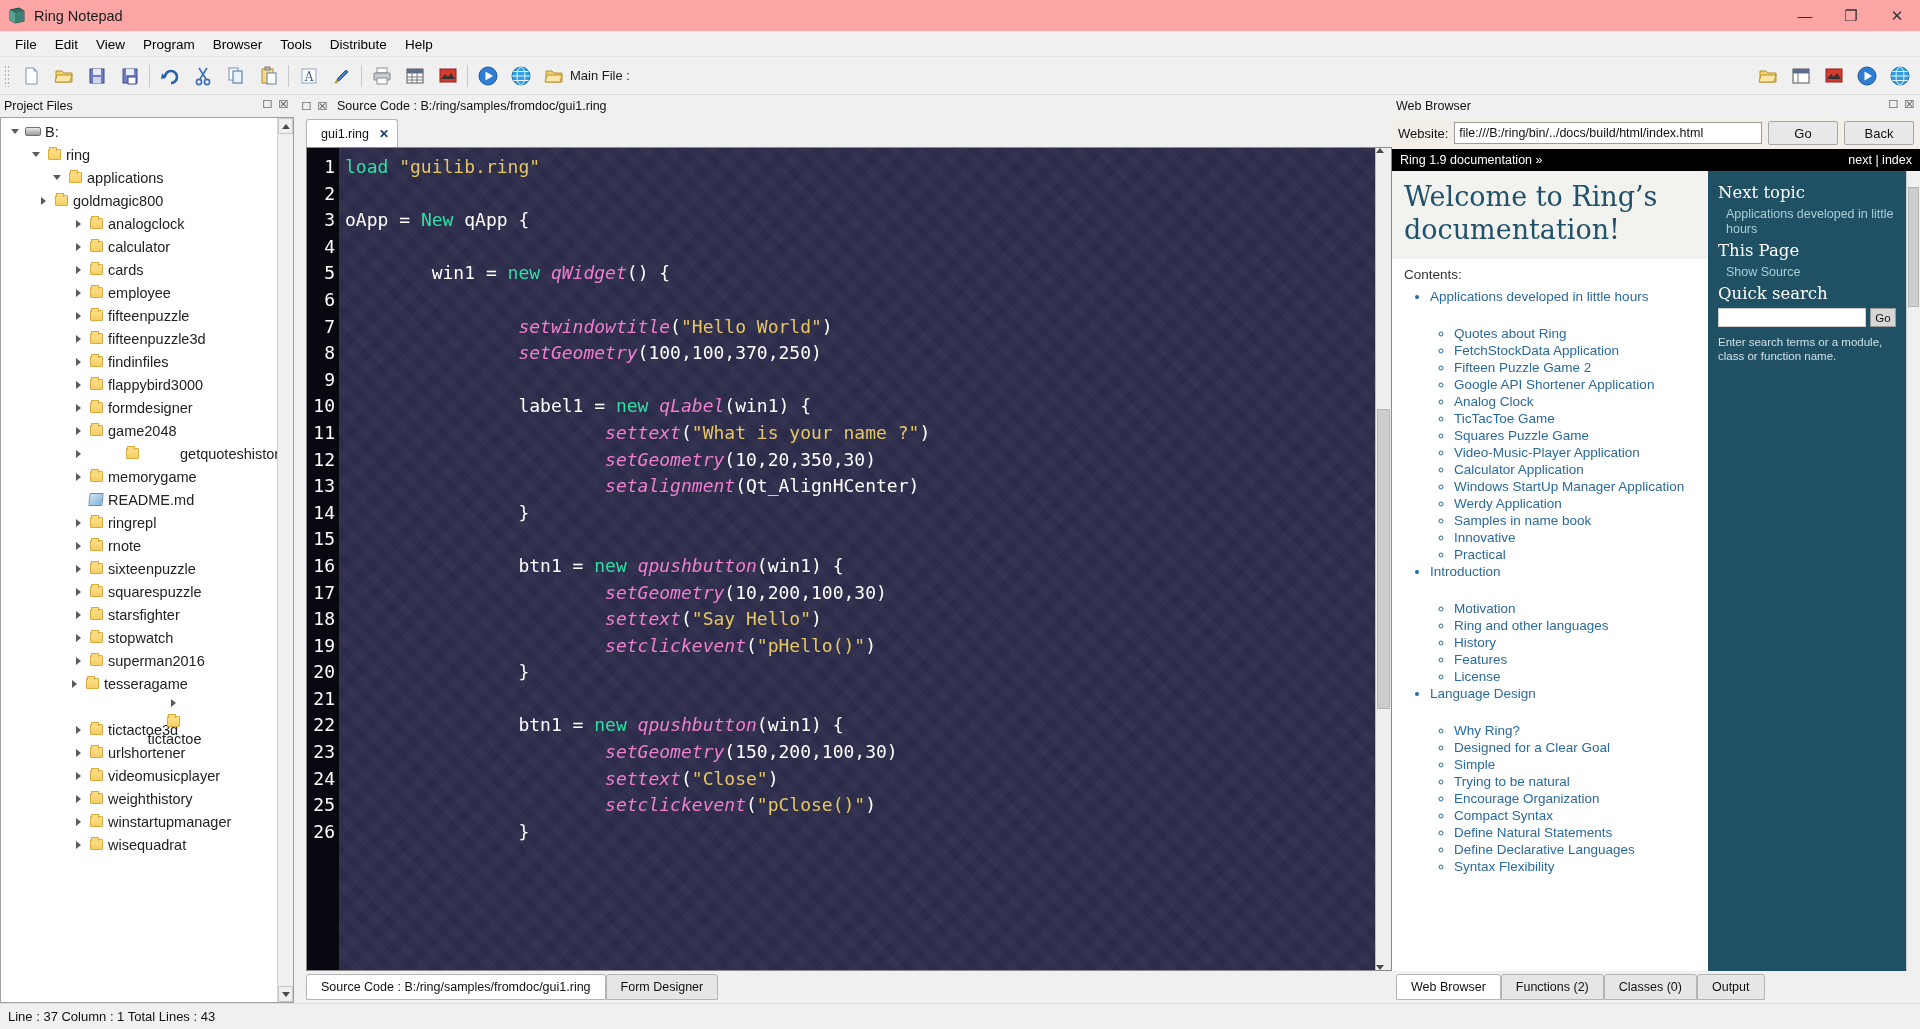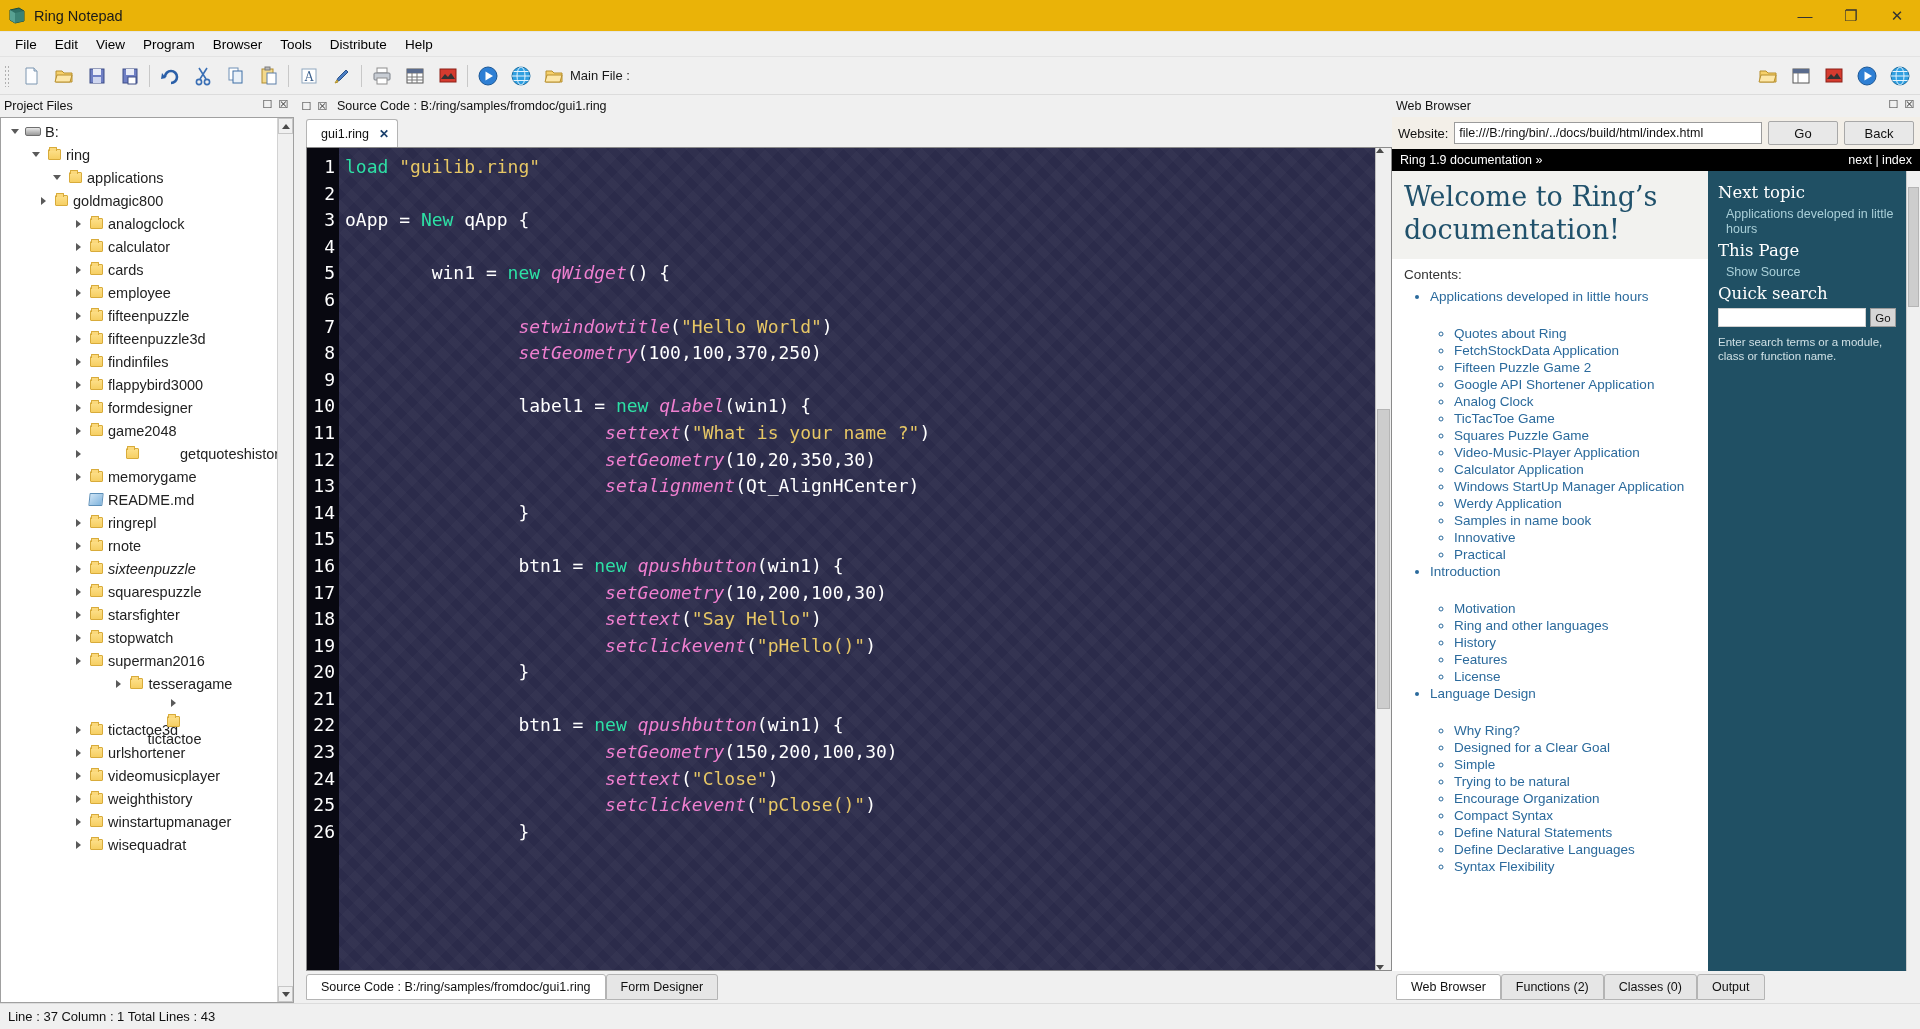--- a/index.html
+++ b/index.html
@@ -7,21 +7,21 @@
     margin: 0; padding: 0;
     width: 1920px; height: 1029px;
     overflow: hidden;
     font-family: "Liberation Sans", sans-serif;
     background: #f0f0f0;
   }
   .app { width: 1920px; height: 1029px; display: flex; flex-direction: column; background: #f0f0f0; }
 
   
   .titlebar {
-    height: 32px; background: #eab308; display: flex; align-items: center;
+    height: 32px; background: #fca5a5; display: flex; align-items: center;
     border-bottom: 1px solid #e6e6e6; flex: 0 0 32px;
   }
   .titlebar .tb-icon { width: 18px; height: 18px; margin-left: 8px; margin-right: 8px; position: relative; flex: 0 0 auto; }
   .titlebar .tb-title { font-size: 14.5px; color: #1a1a1a; }
   .win-controls { margin-left: auto; display: flex; height: 32px; }
   .win-btn { width: 46px; height: 32px; display: flex; align-items: center; justify-content: center; font-size: 15px; color: #333; }
 
   
   .menubar {
     height: 25px; background: #f0f0f0; display: flex; align-items: center;
@@ -501,21 +501,21 @@
             </div>
             <div class="tnode" style="padding-left: 69px;">
               <span class="twist closed">
                 <i></i>
               </span>
               <span class="ticon">
                 <span class="folder-ico"></span>
               </span>
               <span class="tlabel">rnote</span>
             </div>
-            <div class="tnode" style="padding-left: 69px; font-style: italic;">
+            <div class="tnode" style="padding-left: 69px;">
               <span class="twist closed">
                 <i></i>
               </span>
               <span class="ticon">
                 <span class="folder-ico"></span>
               </span>
               <span class="tlabel">sixteenpuzzle</span>
             </div>
             <div class="tnode" style="padding-left: 69px;">
               <span class="twist closed">
@@ -546,21 +546,21 @@
             </div>
             <div class="tnode" style="padding-left: 69px;">
               <span class="twist closed">
                 <i></i>
               </span>
               <span class="ticon">
                 <span class="folder-ico"></span>
               </span>
               <span class="tlabel">superman2016</span>
             </div>
-            <div class="tnode" style="padding-left: 65px; justify-content: center;">
+            <div class="tnode" style="padding-left: 65px;">
               <span class="twist closed">
                 <i></i>
               </span>
               <span class="ticon">
                 <span class="folder-ico"></span>
               </span>
               <span class="tlabel">tesseragame</span>
             </div>
             <div class="tnode" style="padding-left: 69px; flex-direction: column;">
               <span class="twist closed">

